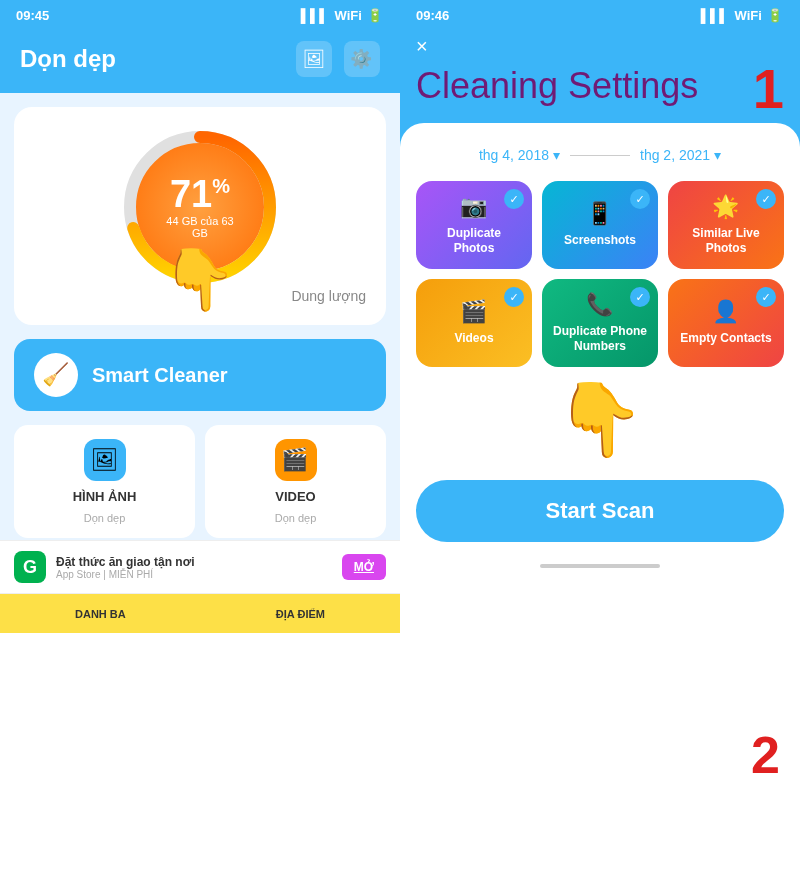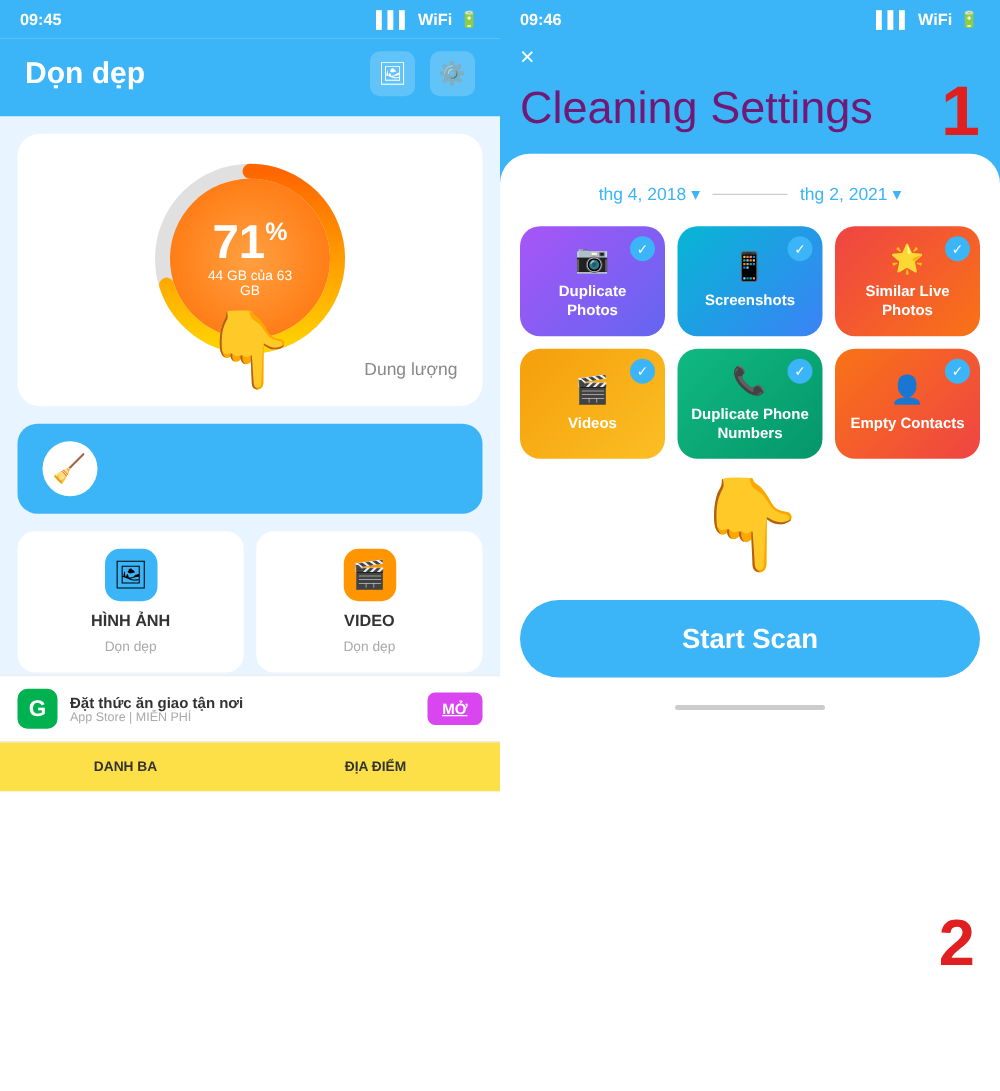--- a/index.html
+++ b/index.html
@@ -501,20 +501,21 @@
       </div>
     </div>
     <div style="position:relative;width:100%;text-align:right;">
       <span class="storage-label">Dung lượng</span>
       <div class="hand-emoji">👇</div>
     </div>
   </div>
 
   <div class="smart-cleaner-btn">
     <div class="smart-cleaner-icon">🧹</div>
+    <span class="smart-cleaner-text">Smart Cleaner</span>
   </div>
 
   <div class="grid-row">
     <div class="grid-item">
       <div class="grid-icon grid-icon-blue">🖼</div>
       <span class="grid-title">HÌNH ẢNH</span>
       <span class="grid-subtitle">Dọn dẹp</span>
     </div>
     <div class="grid-item">
       <div class="grid-icon grid-icon-orange">🎬</div>

